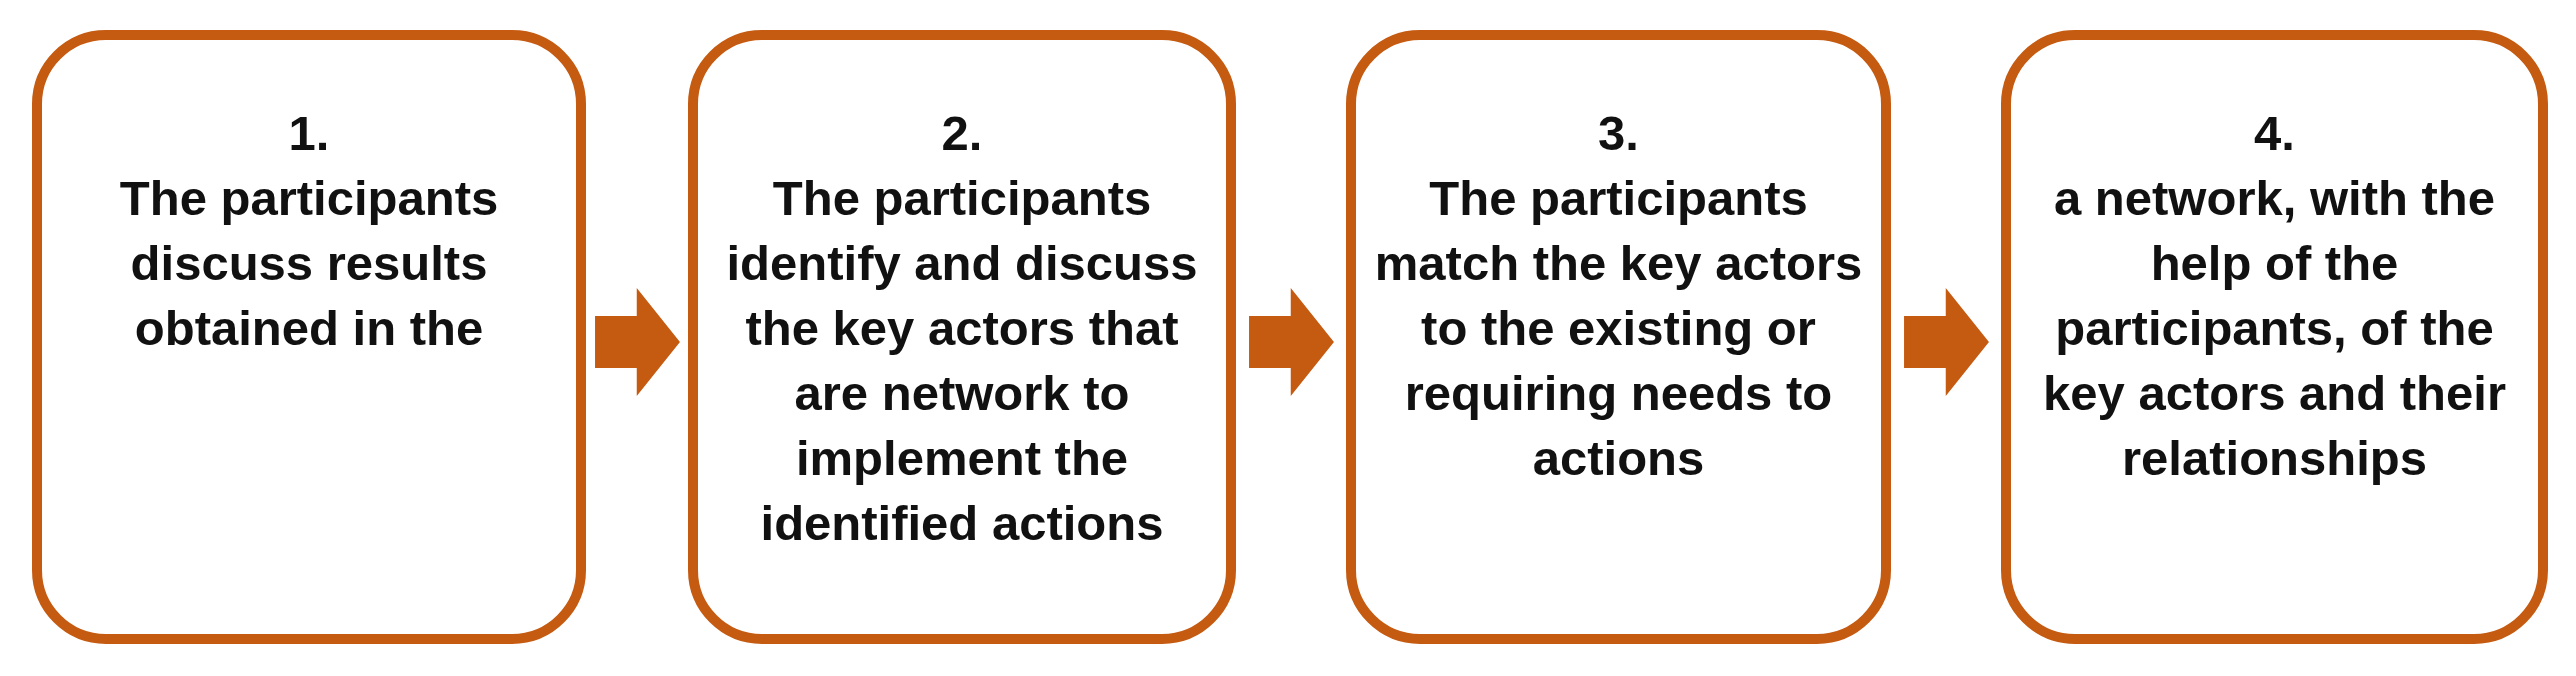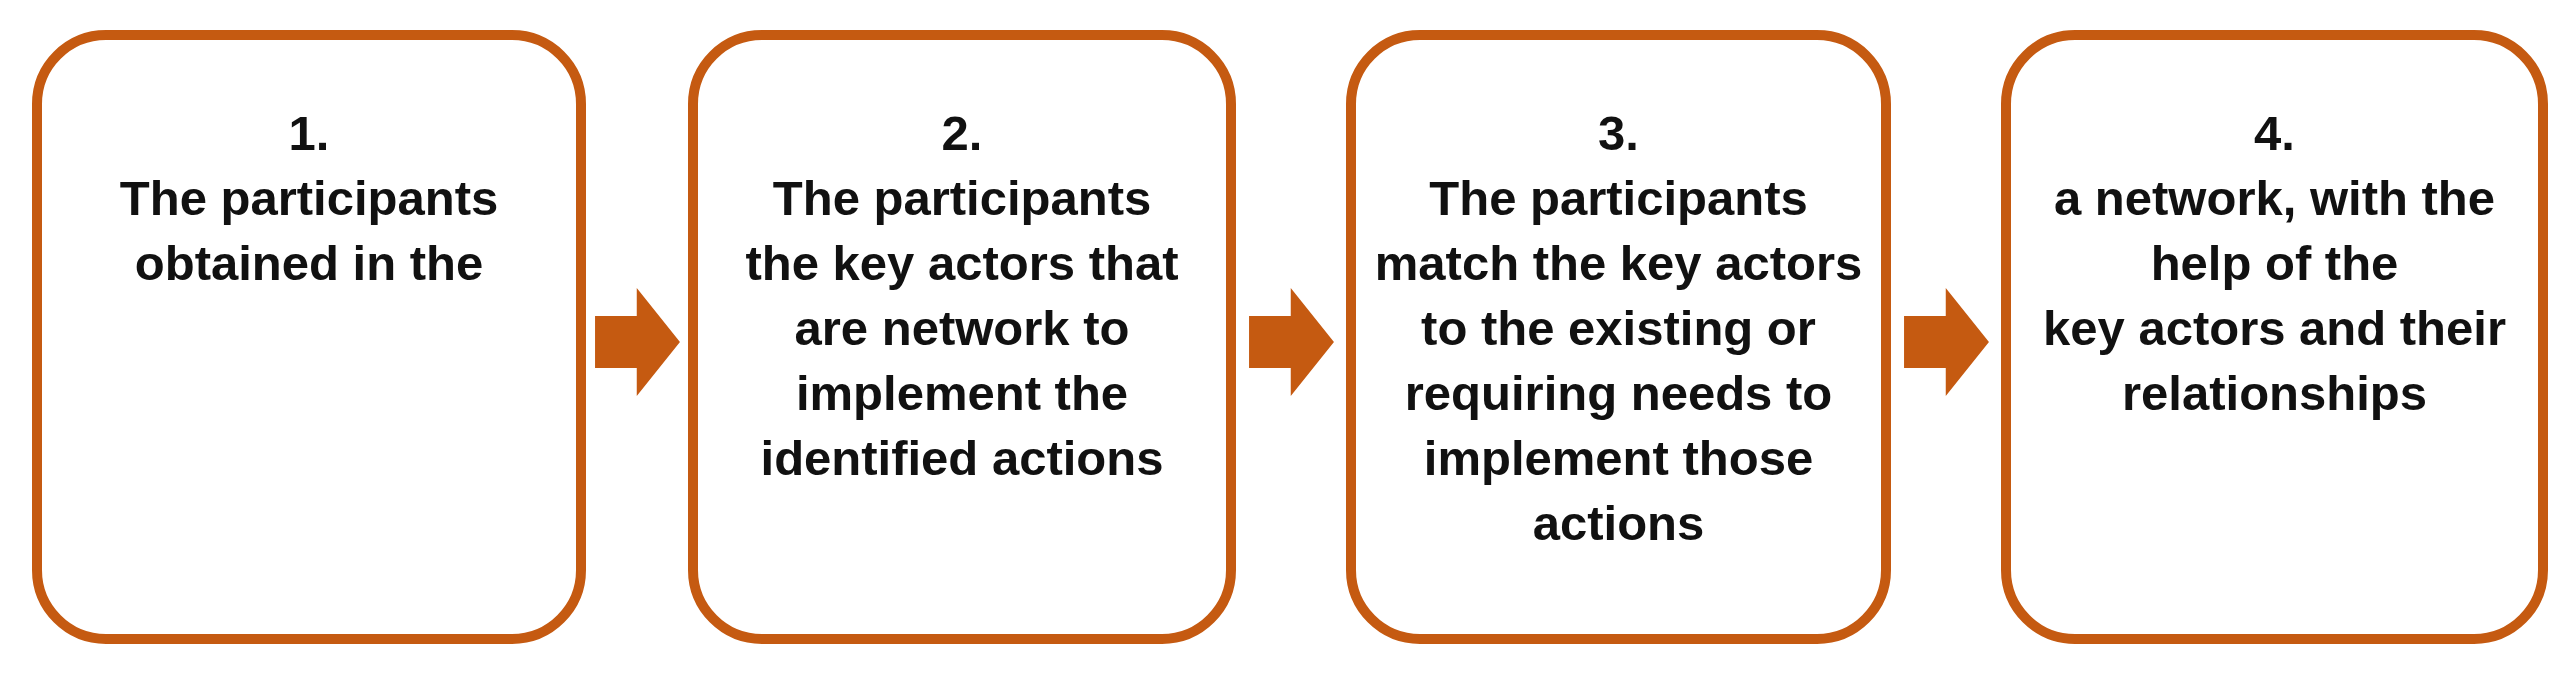--- a/index.html
+++ b/index.html
@@ -58,62 +58,64 @@
   }
 </style>
 </head>
 <body>
 
 <div class="canvas">
 
   <div class="box box1">
     <div class="step-number">1.</div>
     <div class="step-line">The participants</div>
+    <div class="step-line">discuss results</div>
     <div class="step-line">obtained in the</div>
   </div>
 
   <div class="gap gap1">
     <svg width="85" height="108" viewBox="0 0 114 145">
       <polygon points="0,37.5 56,37.5 56,0 114,72.5 56,145 56,107.5 0,107.5" fill="#C55A11"></polygon>
     </svg>
   </div>
 
   <div class="box box2">
     <div class="step-number">2.</div>
     <div class="step-line">The participants</div>
+    <div class="step-line">identify and discuss</div>
     <div class="step-line">the key actors that</div>
     <div class="step-line">are network to</div>
     <div class="step-line">implement the</div>
     <div class="step-line">identified actions</div>
   </div>
 
   <div class="gap gap2">
     <svg width="85" height="108" viewBox="0 0 114 145">
       <polygon points="0,37.5 56,37.5 56,0 114,72.5 56,145 56,107.5 0,107.5" fill="#C55A11"></polygon>
     </svg>
   </div>
 
   <div class="box box3">
     <div class="step-number">3.</div>
     <div class="step-line">The participants</div>
     <div class="step-line">match the key actors</div>
     <div class="step-line">to the existing or</div>
     <div class="step-line">requiring needs to</div>
-    <div class="step-line">implement those</div>
     <div class="step-line">actions</div>
   </div>
 
   <div class="gap gap3">
     <svg width="85" height="108" viewBox="0 0 114 145">
       <polygon points="0,37.5 56,37.5 56,0 114,72.5 56,145 56,107.5 0,107.5" fill="#C55A11"></polygon>
     </svg>
   </div>
 
   <div class="box box4">
     <div class="step-number">4.</div>
     <div class="step-line">a network, with the</div>
     <div class="step-line">help of the</div>
+    <div class="step-line">participants, of the</div>
     <div class="step-line">key actors and their</div>
     <div class="step-line">relationships</div>
   </div>
 
 </div>
 
 
 </body></html>

